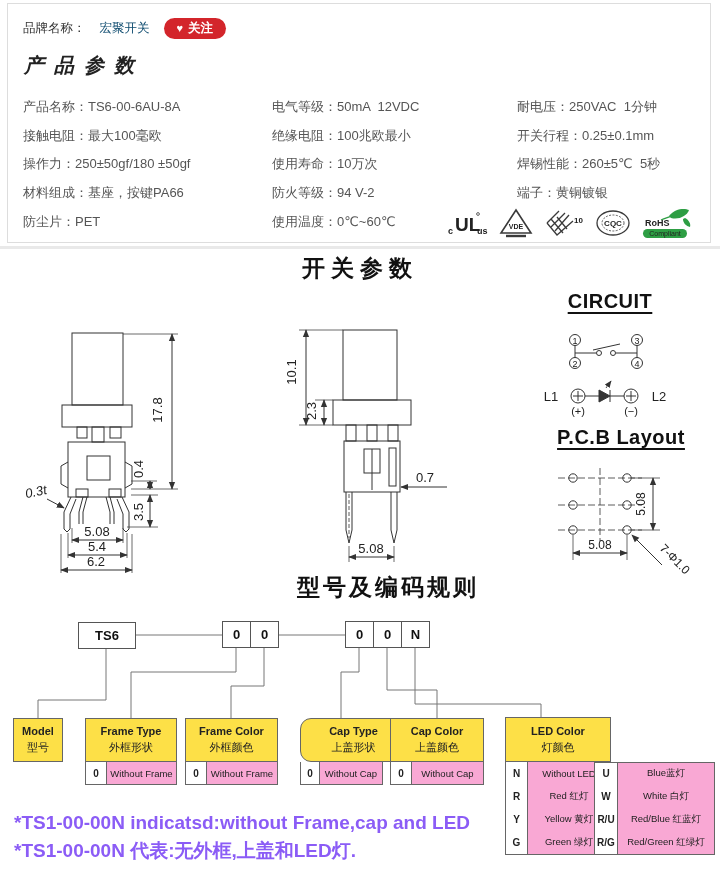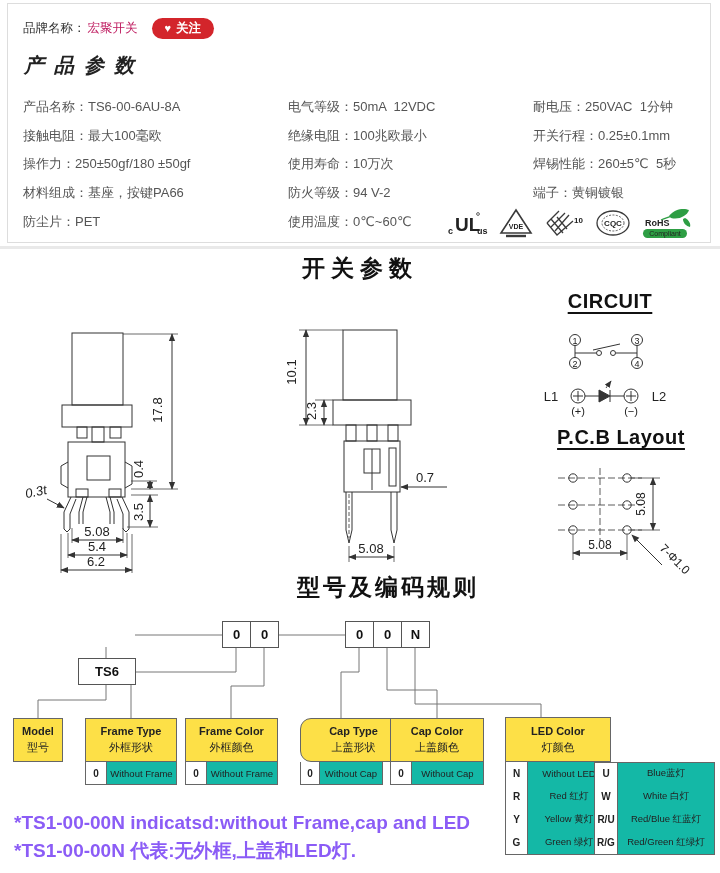--- a/index.html
+++ b/index.html
@@ -7,54 +7,54 @@
     width:720px;height:873px;position:relative;background:#fff;
     font-family:"Liberation Sans","DejaVu Sans",sans-serif;color:#555;
     overflow:hidden;
   }
   .card{
     position:absolute;left:7px;top:3px;width:704px;height:240px;
     border:1px solid #ddd;background:#fff;box-sizing:border-box;
   }
   .brand-row{position:absolute;left:15px;top:13px;height:22px;display:flex;align-items:center;font-size:12.5px;}
   .brand-label{color:#333;}
-  .brand-link{color:#be185d;cursor:pointer;margin-left:2px;}
+  .brand-link{color:#0c4a6e;cursor:pointer;margin-left:14px;}
   .follow-btn{
     margin-left:14px;background:#d3252b;color:#fff;border:none;border-radius:12px;
     height:21px;padding:0 13px;font-size:12.5px;font-weight:bold;display:flex;align-items:center;gap:5px;cursor:pointer;
   }
   .follow-heart{font-size:11px;line-height:1;}
   .section-script-title{
     position:absolute;left:16px;top:48px;
     font-family:"Liberation Serif","DejaVu Serif",serif;font-style:italic;font-weight:bold;
     font-size:20px;letter-spacing:10px;color:#222;
   }
   .param-grid{position:absolute;left:15px;top:89px;width:680px;}
   .param-row{display:flex;height:28.6px;align-items:center;font-size:13px;color:#555;}
   .pcell{white-space:pre;}
   .pcell.c1{width:249px;}
-  .pcell.c2{width:245px;margin-left:16px;}
+  .pcell.c2{width:245px;}
   .pcell.c3{flex:1;}
   .certs{position:absolute;left:437px;top:200px;width:262px;height:38px;display:flex;align-items:center;gap:9px;}
   .cert{flex:0 0 auto;}
   .h-center{position:absolute;left:0;width:720px;text-align:center;color:#111;font-weight:bold;}
   .h-switch{top:253px;font-size:23px;letter-spacing:6px;}
   .h-coding{top:572px;font-size:23px;letter-spacing:3px;padding-left:28px;}
   .h-draw{
     position:absolute;color:#111;font-weight:bold;font-size:20px;
     text-decoration:underline;text-underline-offset:4px;letter-spacing:0.5px;
   }
   .h-circuit{left:563px;top:290px;width:94px;text-align:center;}
   .h-pcb{left:556px;top:426px;width:130px;text-align:center;}
   .divider{position:absolute;left:0;top:246px;width:720px;height:3px;background:#e9e9e9;}
   .overlay{position:absolute;left:0;top:0;width:720px;height:873px;pointer-events:none;}
   svg text{font-family:"Liberation Sans","DejaVu Sans",sans-serif;fill:#222;}
   .dim{font-size:13px;}
   .codebox{position:absolute;display:flex;box-sizing:border-box;}
-  .cb1{left:78px;top:622px;margin-top:36px;}
+  .cb1{left:78px;top:622px;}
   .cb2{left:222px;top:621px;}
   .cb3{left:345px;top:621px;}
   .codecell{
     width:27px;height:25px;border:1px solid #555;border-left:none;background:#fff;
     display:flex;align-items:center;justify-content:center;font-size:13px;font-weight:bold;color:#111;
   }
   .codecell.first{border-left:1px solid #555;}
   .codecell.model{width:56px;}
   .grp{position:absolute;box-sizing:border-box;}
   .grp-head{
@@ -62,21 +62,21 @@
     display:flex;flex-direction:column;align-items:center;justify-content:center;gap:3px;
     font-size:11px;color:#222;text-align:center;
   }
   .grp-head .en{font-weight:bold;}
   .grp-row{display:flex;box-sizing:border-box;height:23px;}
   .code-cell{
     border:1px solid #666;border-top:none;background:#fff;box-sizing:border-box;
     display:flex;align-items:center;justify-content:center;font-size:10px;font-weight:bold;color:#222;
   }
   .desc-cell{
-    border:1px solid #666;border-top:none;border-left:none;background:#14b8a6;box-sizing:border-box;
+    border:1px solid #666;border-top:none;border-left:none;background:#f9a8d4;box-sizing:border-box;
     display:flex;align-items:center;justify-content:center;font-size:9.5px;color:#222;white-space:nowrap;overflow:hidden;
   }
   .led-right .grp-row:first-child .code-cell,.led-right .grp-row:first-child .desc-cell{border-top:1px solid #666;}
   .notes{position:absolute;left:14px;color:#8b5cf6;font-weight:bold;font-size:19px;}
   .note1{top:812px;}
   .note2{top:838px;}
 </style>
 </head>
 <body>
 

